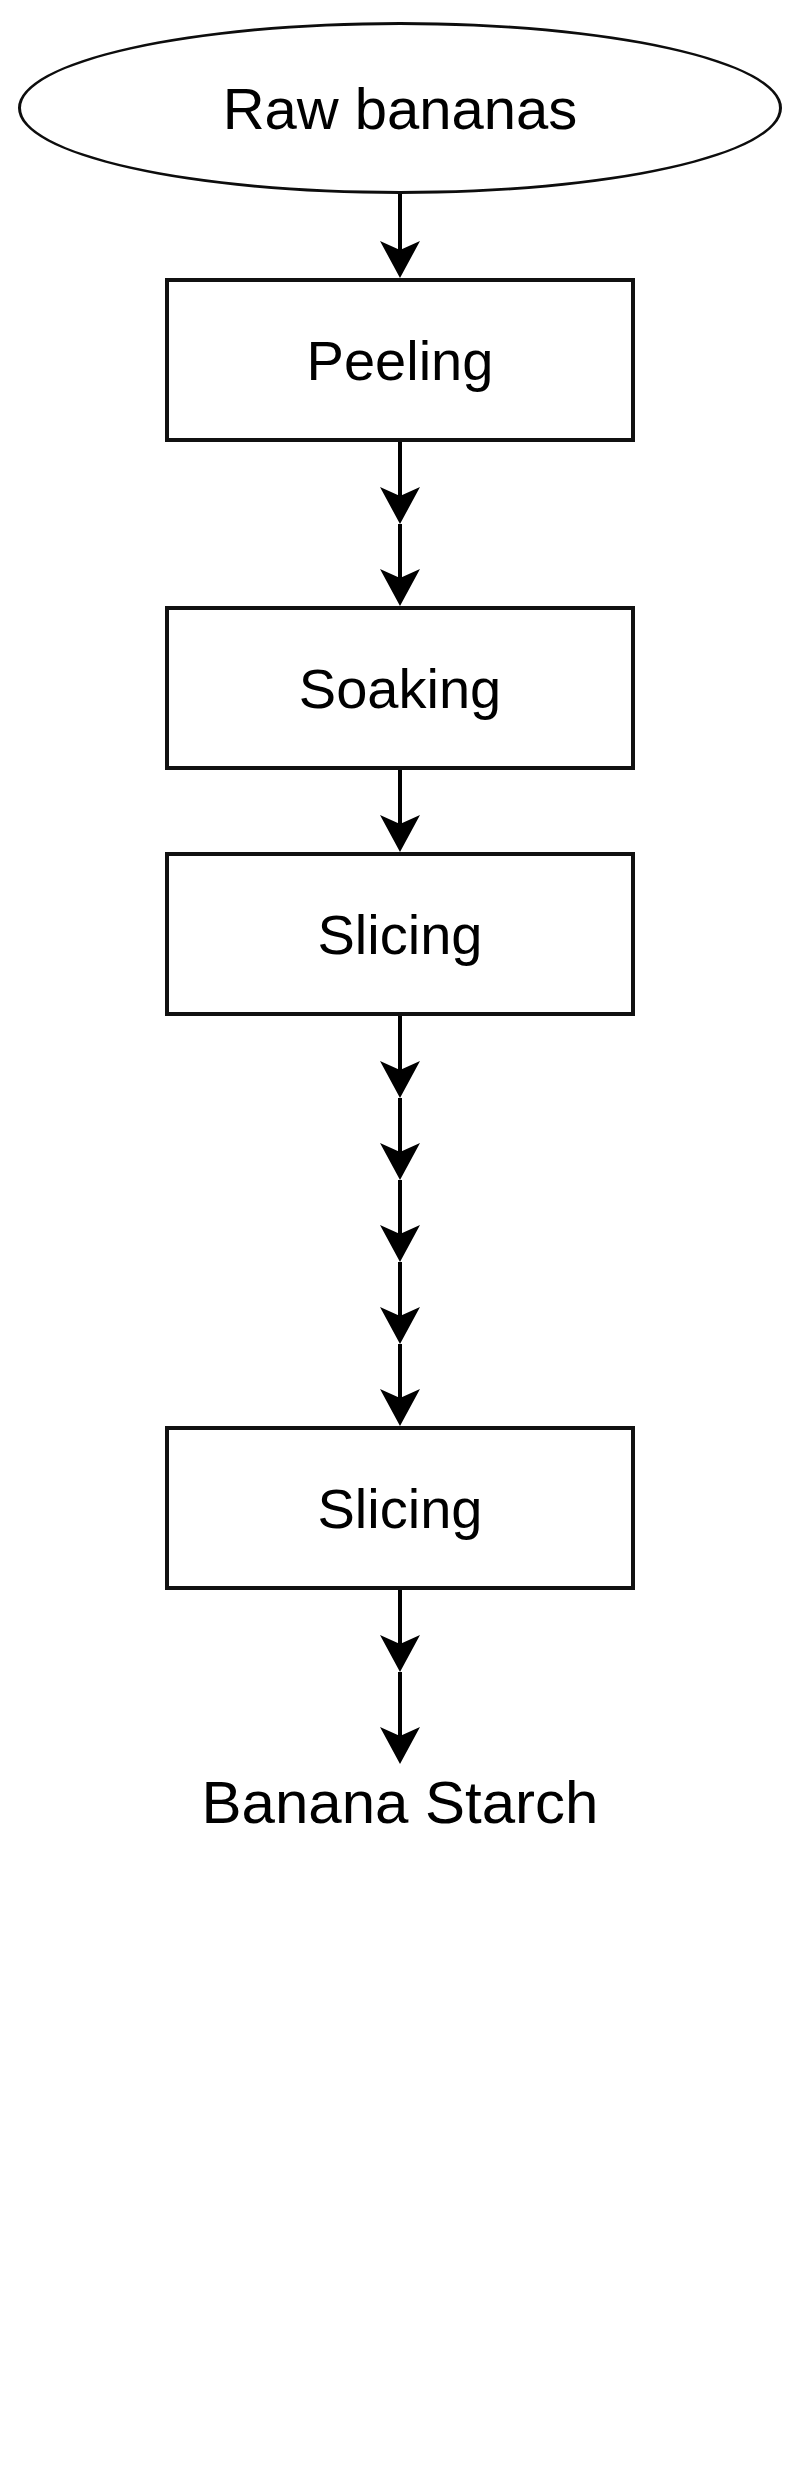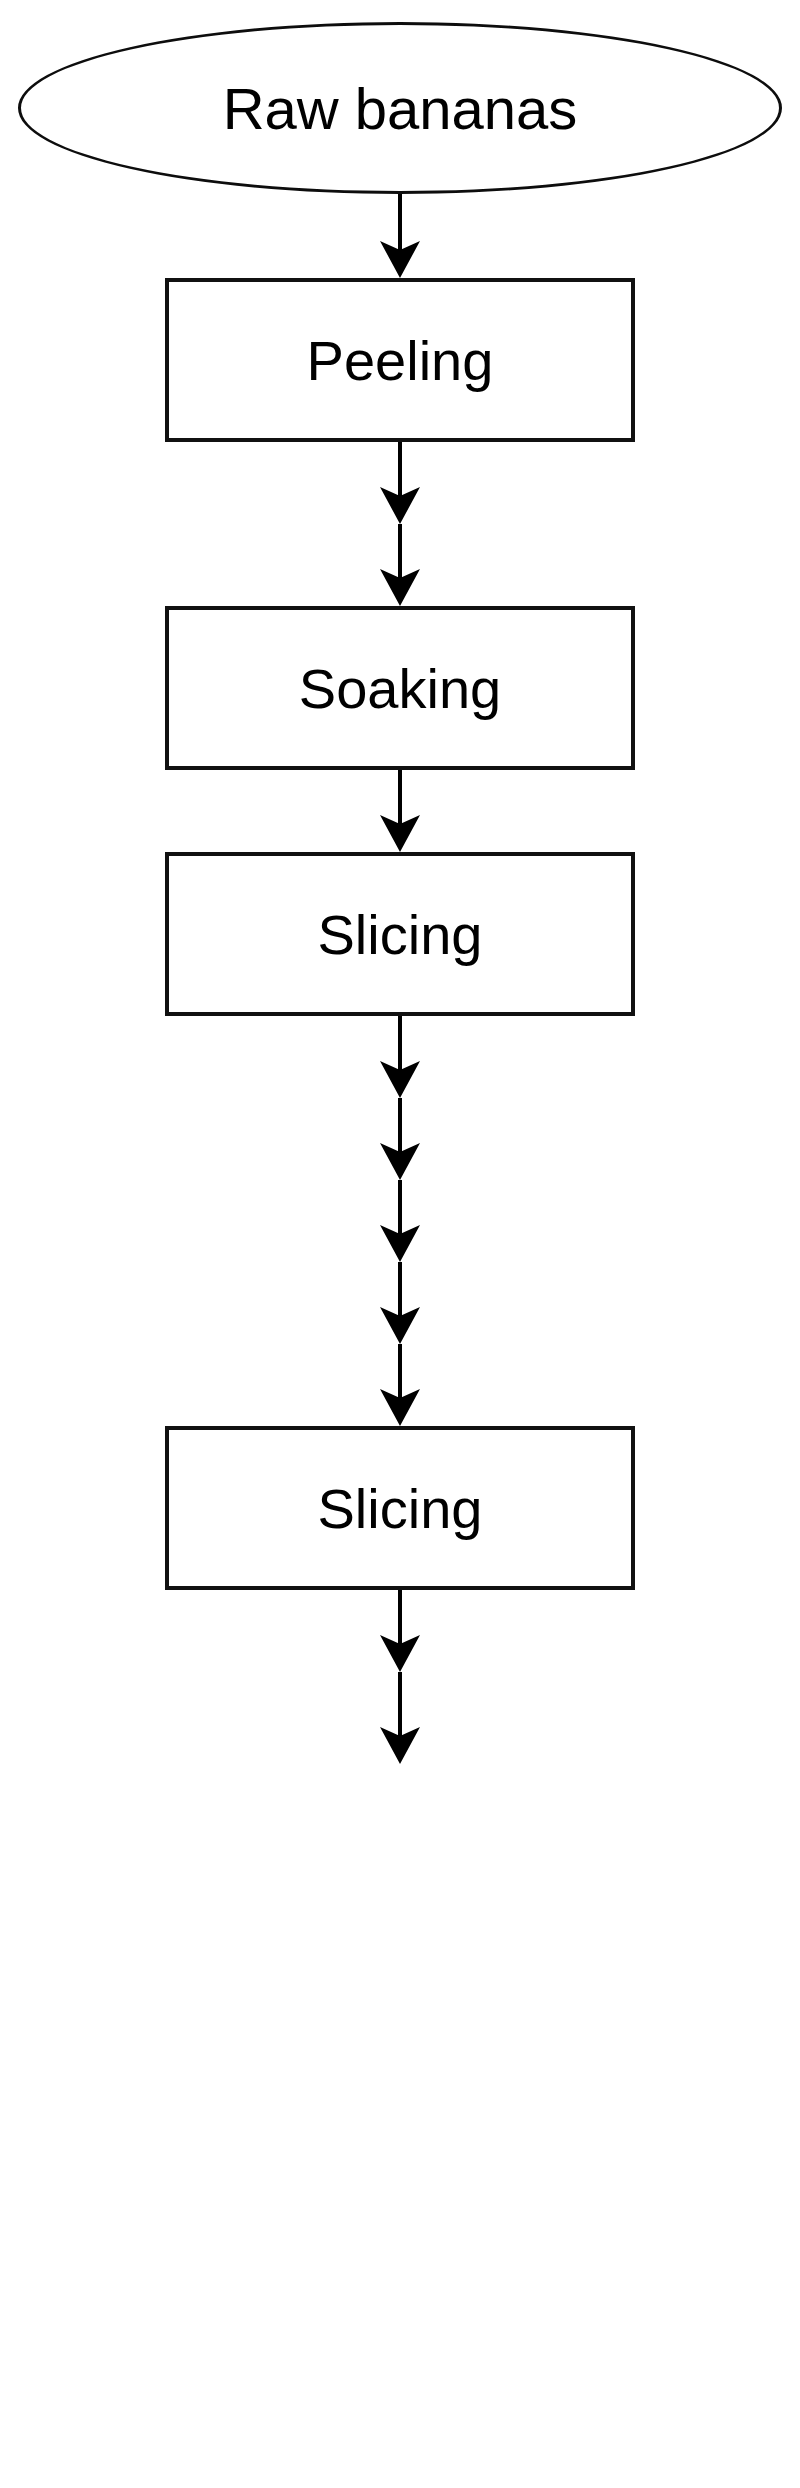--- a/index.html
+++ b/index.html
@@ -128,14 +128,17 @@
     <line x1="22" y1="0" x2="22" y2="54" stroke="#000000" stroke-width="4"></line>
     <polygon points="22,82 2,45 22,54 42,45" fill="#000000"></polygon>
   </svg>
 
 
   <svg class="arrow" width="44" height="92" viewBox="0 0 44 92">
     <line x1="22" y1="0" x2="22" y2="64" stroke="#000000" stroke-width="4"></line>
     <polygon points="22,92 2,55 22,64 42,55" fill="#000000"></polygon>
   </svg>
 
+  <div class="endlabel">
+    <span>Banana Starch</span>
+  </div>
 
 </div>
 
 </body></html>

